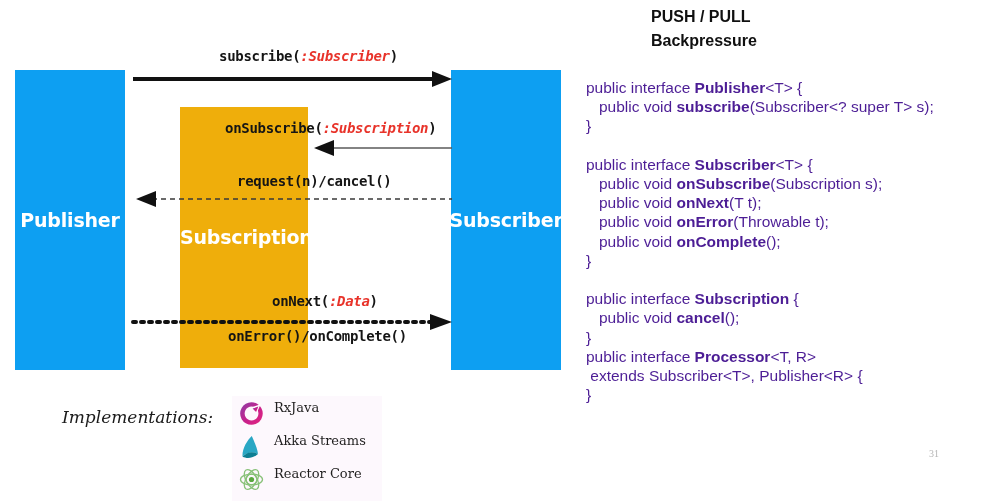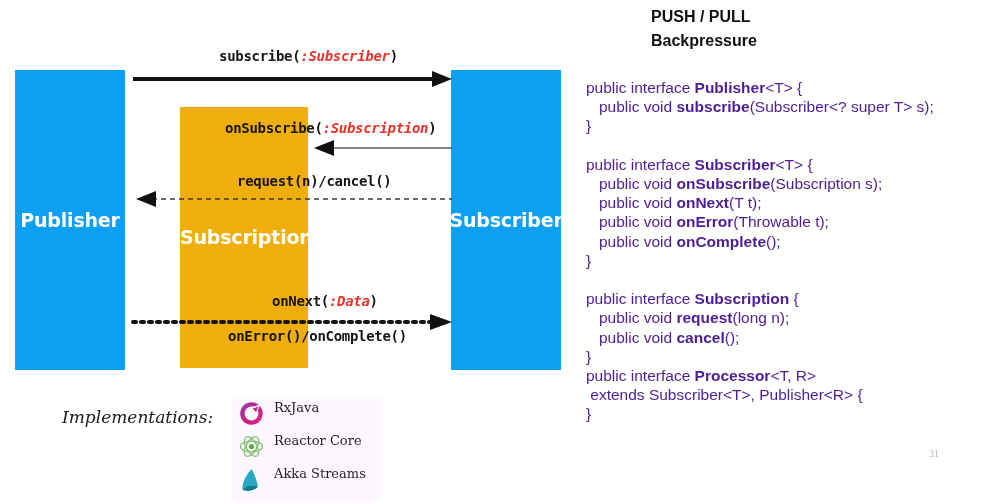--- a/index.html
+++ b/index.html
@@ -244,61 +244,60 @@
           <path d="M13.9 7.2 L22.6 4.2 L19.0 12.6 Z" fill="#ffffff"></path>
           <path d="M14.6 8.6 L20.4 6.6 L18.1 12.0 Z" fill="url(#rxgrad)"></path>
         </svg>
       </span>
       <span class="impl-name">RxJava</span>
     </div>
 
     <div class="impl-row">
       <span class="impl-logo">
         <svg width="27" height="27" viewBox="0 0 27 27">
+          <path d="M4.5 23.5 C4.0 16.0 9.0 7.5 13.8 3.0 C16.5 9.0 19.5 16.0 20.0 21.0 C14.5 18.0 9.0 19.5 4.5 23.5 Z" fill="#2aa7c4"></path>
+          <path d="M4.5 23.5 C9.2 19.2 14.6 17.9 20.0 21.0 C15.0 25.5 8.5 26.0 4.5 23.5 Z" fill="#0d7f93"></path>
+        </svg>
+      </span>
+      <span class="impl-name">Akka Streams</span>
+    </div>
+
+    <div class="impl-row">
+      <span class="impl-logo">
+        <svg width="27" height="27" viewBox="0 0 27 27">
           <g fill="none" stroke="#88c178" stroke-width="1.3">
             <ellipse cx="13.5" cy="13.5" rx="11" ry="5.4"></ellipse>
             <ellipse cx="13.5" cy="13.5" rx="11" ry="5.4" transform="rotate(60 13.5 13.5)"></ellipse>
             <ellipse cx="13.5" cy="13.5" rx="11" ry="5.4" transform="rotate(120 13.5 13.5)"></ellipse>
             <circle cx="13.5" cy="13.5" r="5.4"></circle>
           </g>
           <circle cx="13.5" cy="13.5" r="2.6" fill="#5aa83f"></circle>
         </svg>
       </span>
       <span class="impl-name">Reactor Core</span>
-    </div>
-
-    <div class="impl-row">
-      <span class="impl-logo">
-        <svg width="27" height="27" viewBox="0 0 27 27">
-          <path d="M4.5 23.5 C4.0 16.0 9.0 7.5 13.8 3.0 C16.5 9.0 19.5 16.0 20.0 21.0 C14.5 18.0 9.0 19.5 4.5 23.5 Z" fill="#2aa7c4"></path>
-          <path d="M4.5 23.5 C9.2 19.2 14.6 17.9 20.0 21.0 C15.0 25.5 8.5 26.0 4.5 23.5 Z" fill="#0d7f93"></path>
-        </svg>
-      </span>
-      <span class="impl-name">Akka Streams</span>
     </div>
 
   </div>
 
   <div id="code-panel">
     <div id="code-title">PUSH / PULL
 Backpressure</div>
     <div id="code-body">
         <div class="code-line"><span>public interface </span><span class="kw">Publisher</span><span>&lt;T&gt; {</span></div>
         <div class="code-line">   <span>public void </span><span class="kw">subscribe</span><span>(Subscriber&lt;? super T&gt; s);</span></div>
         <div class="code-line"><span>}</span></div>
         <div class="code-blank"></div>
         <div class="code-line"><span>public interface </span><span class="kw">Subscriber</span><span>&lt;T&gt; {</span></div>
         <div class="code-line">   <span>public void </span><span class="kw">onSubscribe</span><span>(Subscription s);</span></div>
         <div class="code-line">   <span>public void </span><span class="kw">onNext</span><span>(T t);</span></div>
         <div class="code-line">   <span>public void </span><span class="kw">onError</span><span>(Throwable t);</span></div>
         <div class="code-line">   <span>public void </span><span class="kw">onComplete</span><span>();</span></div>
         <div class="code-line"><span>}</span></div>
         <div class="code-blank"></div>
         <div class="code-line"><span>public interface </span><span class="kw">Subscription</span><span> {</span></div>
-        <div class="code-line">   <span>public void </span><span class="kw">request</span><span>(long n);</span></div>
         <div class="code-line">   <span>public void </span><span class="kw">cancel</span><span>();</span></div>
         <div class="code-line"><span>}</span></div>
         <div class="code-line"><span>public interface </span><span class="kw">Processor</span><span>&lt;T, R&gt;</span></div>
         <div class="code-line"><span> extends Subscriber&lt;T&gt;, Publisher&lt;R&gt; {</span></div>
         <div class="code-line"><span>}</span></div>
       </div>
   </div>
 
   <div id="page-number">31</div>
 

